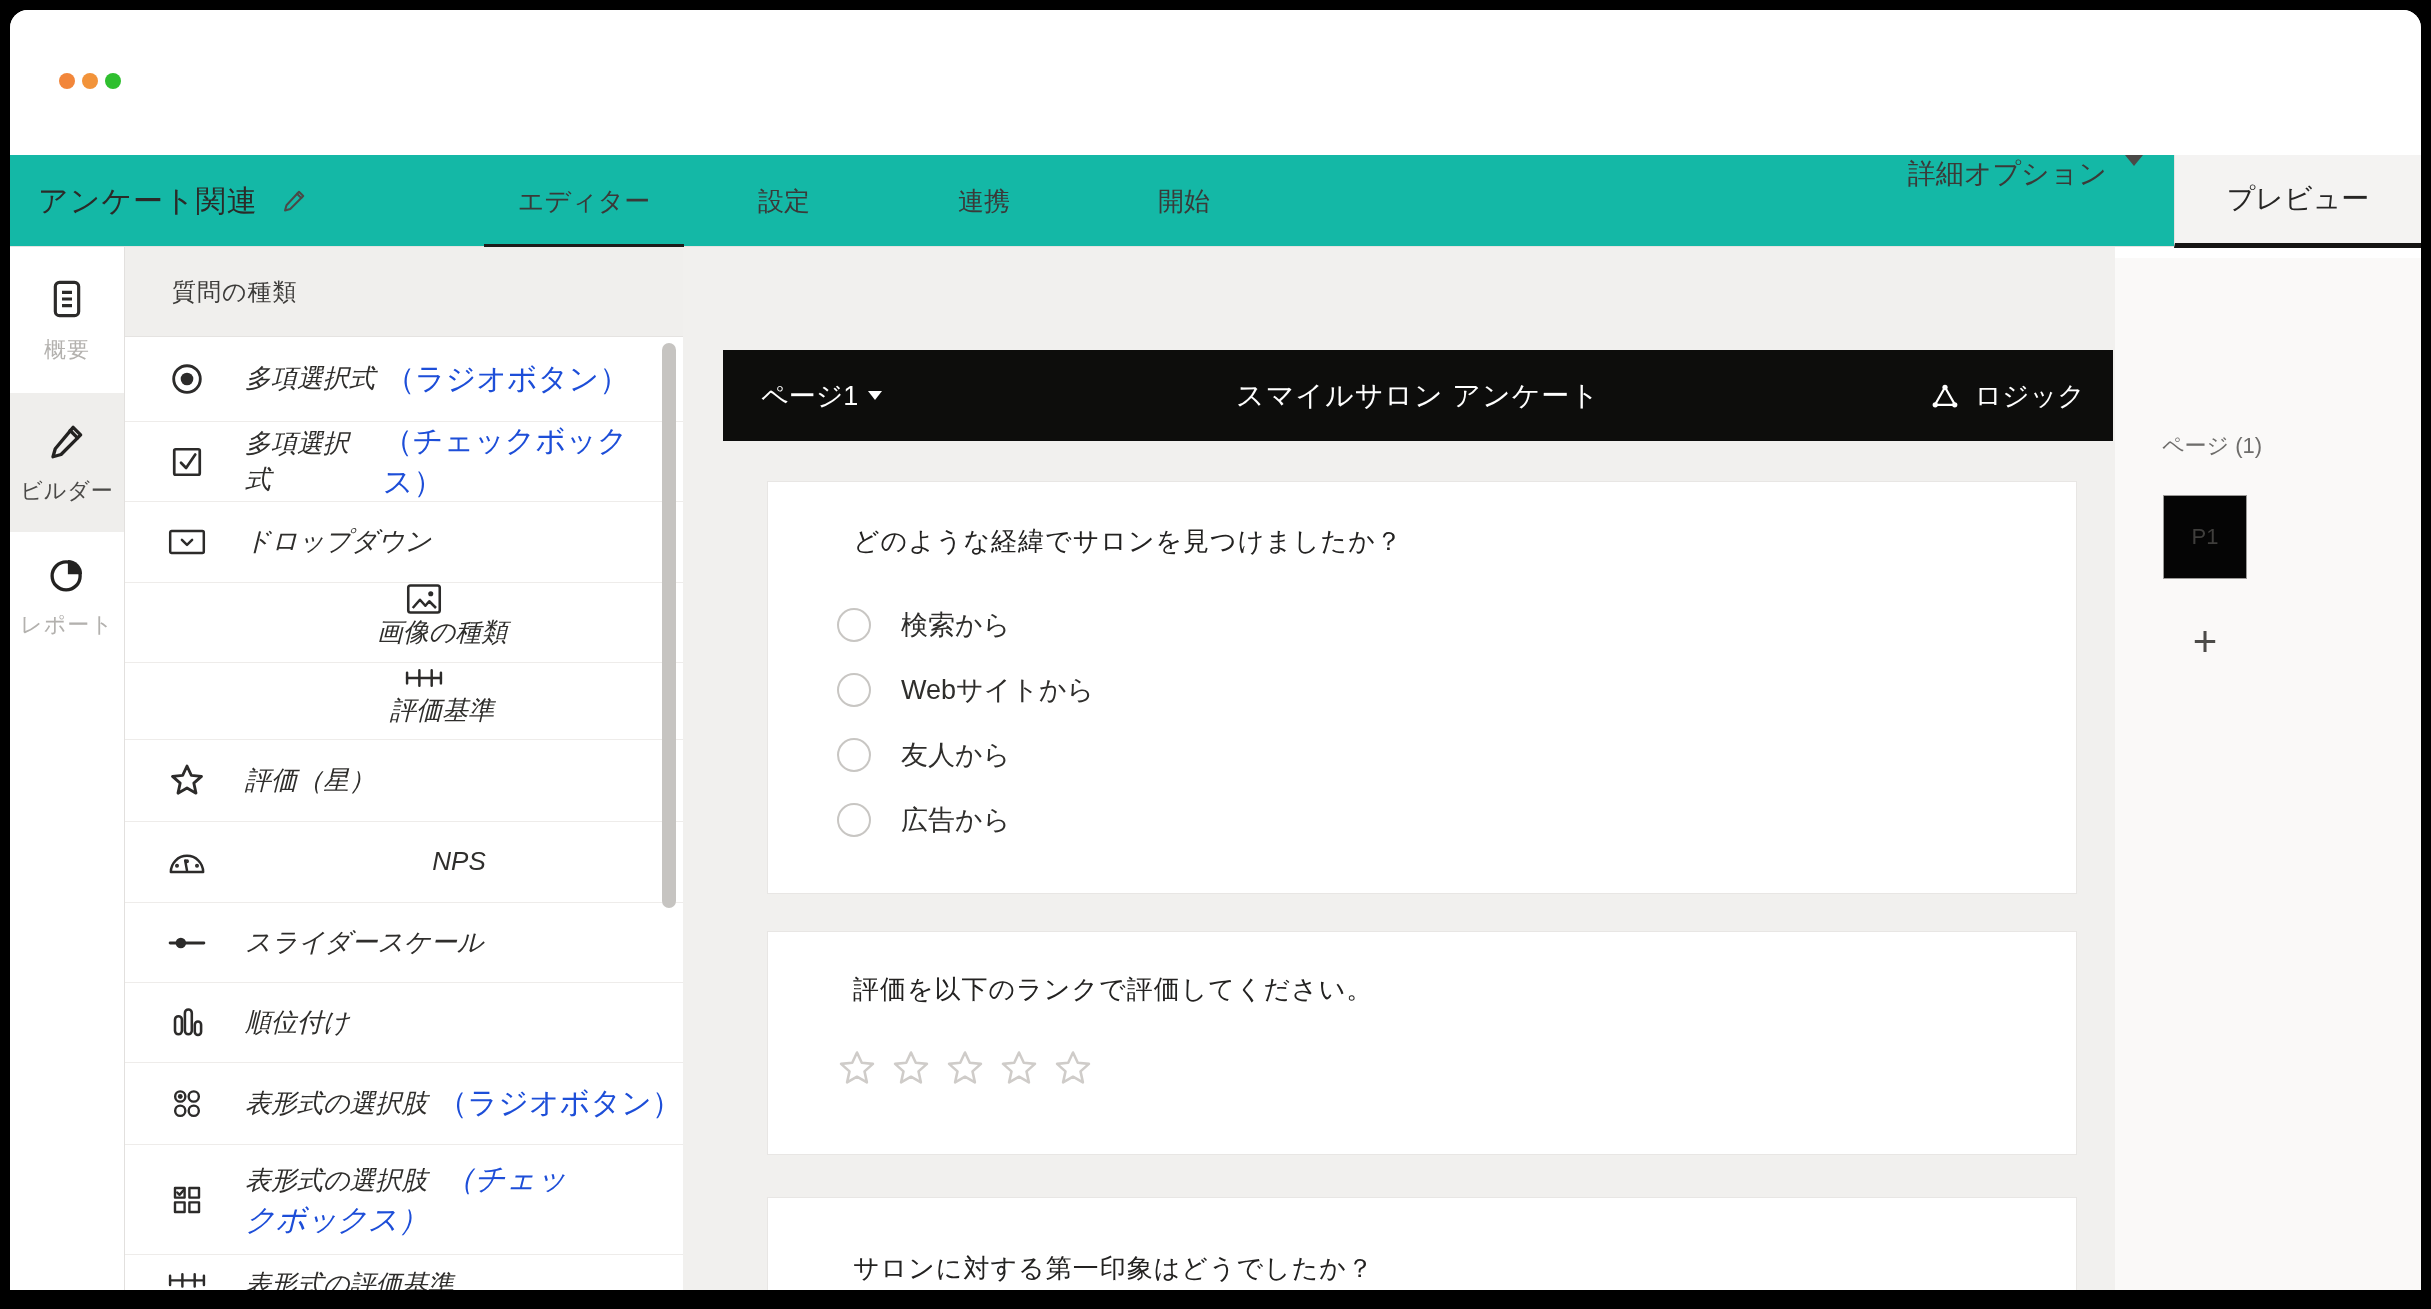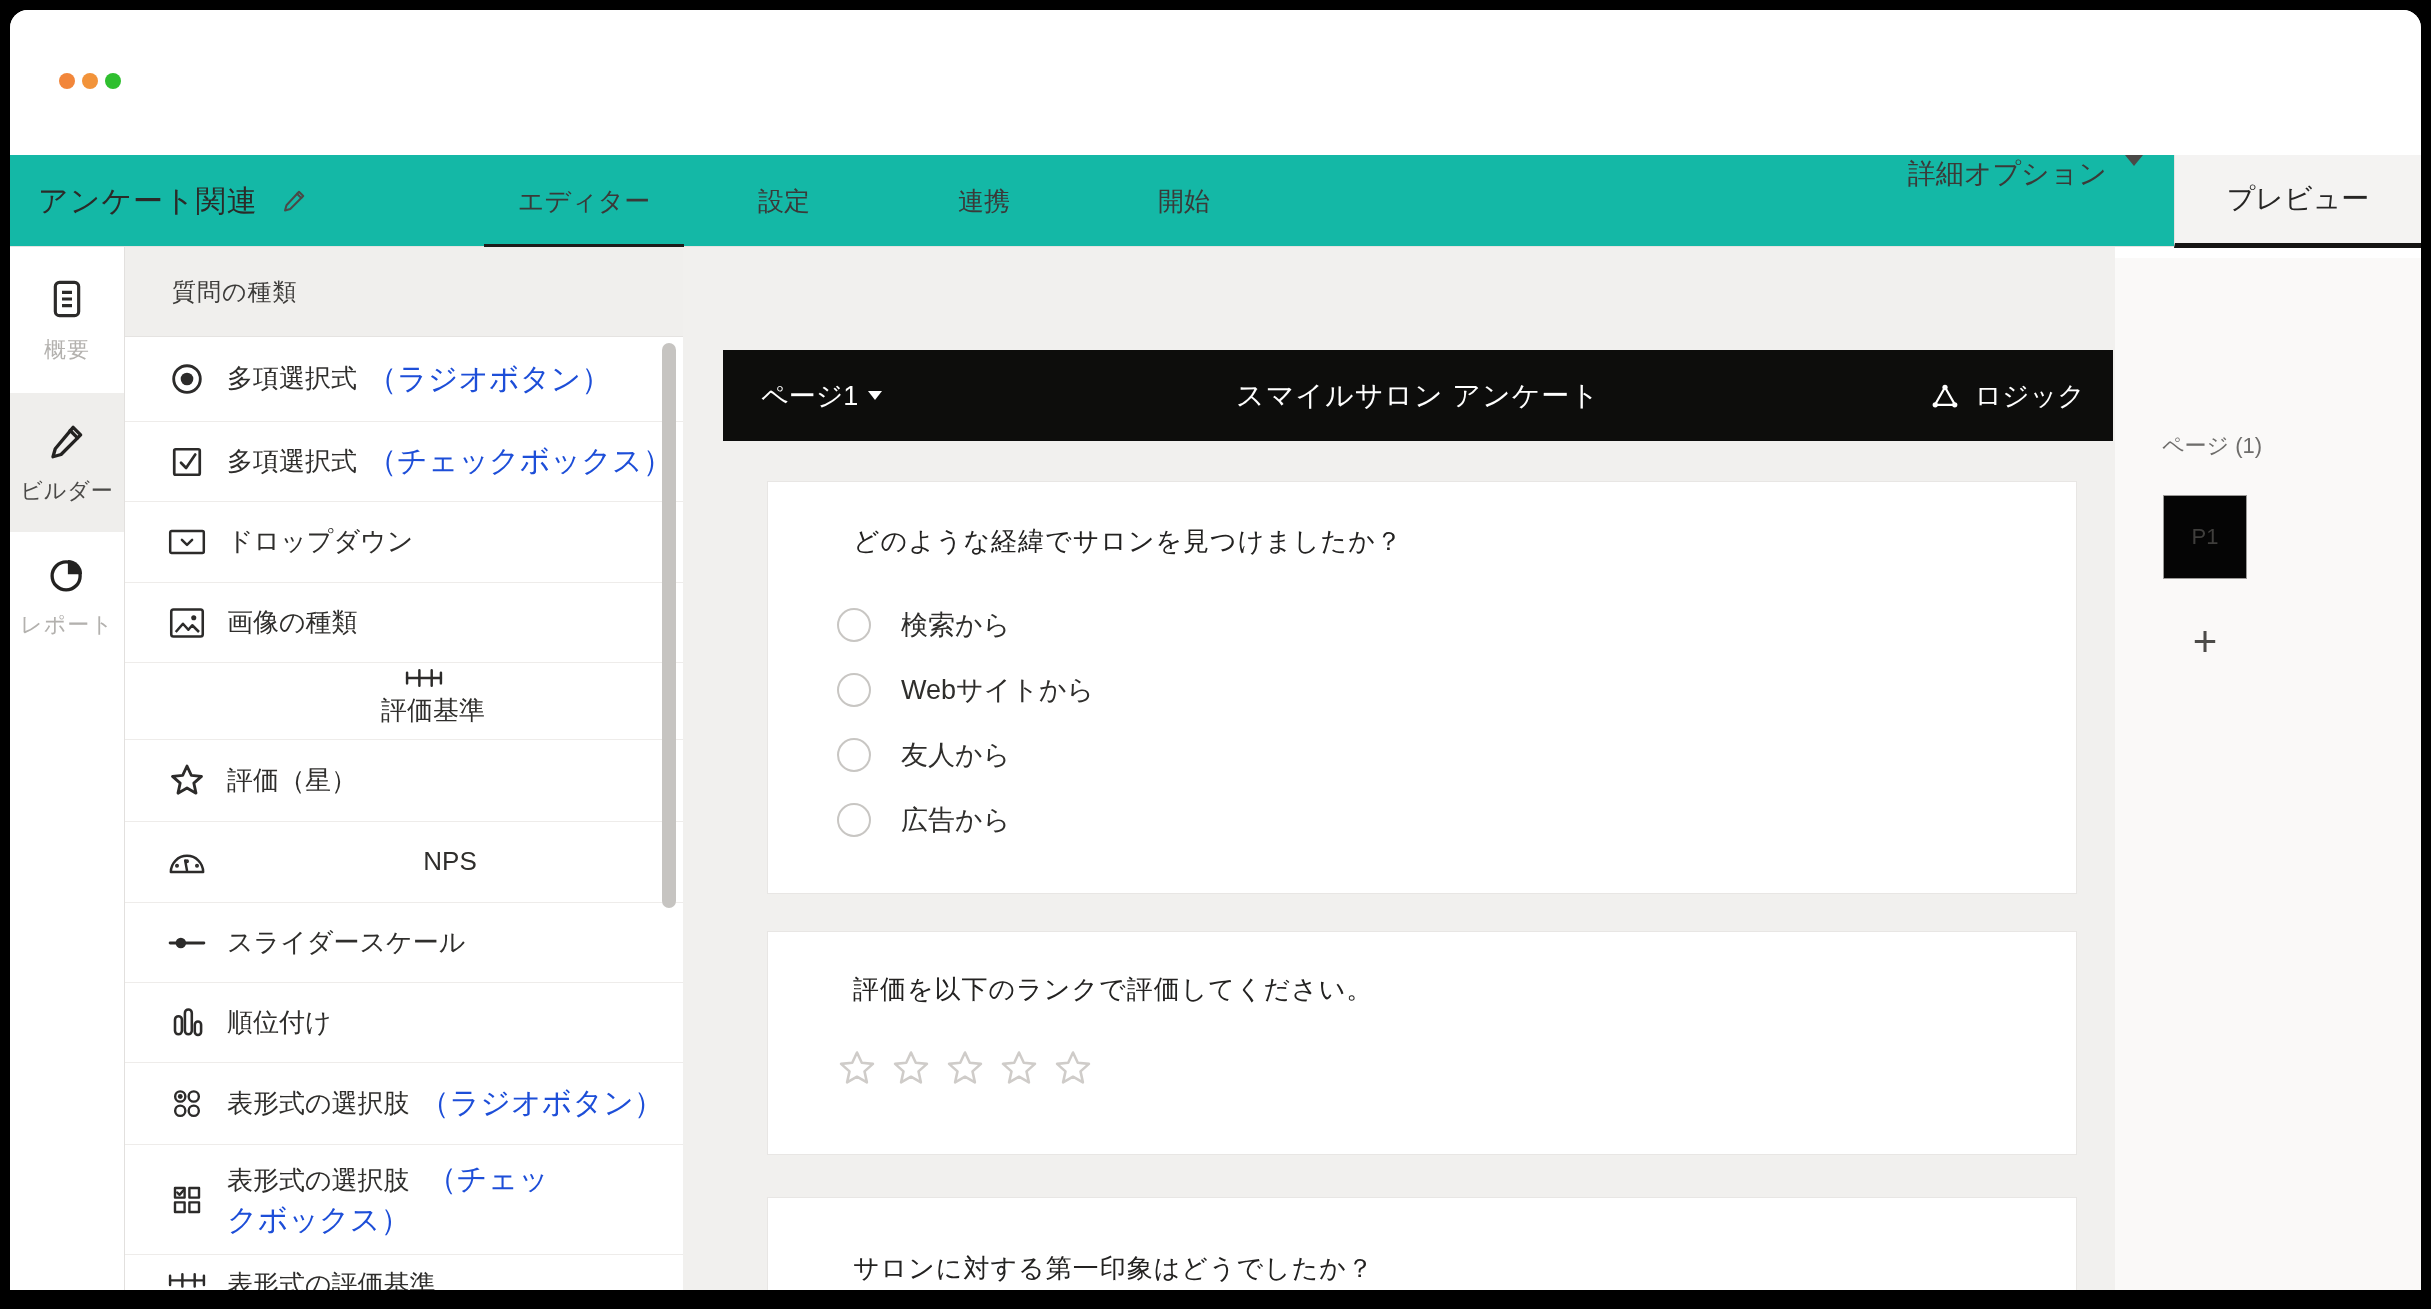--- a/index.html
+++ b/index.html
@@ -28,21 +28,21 @@
   .rail-item .lbl{font-size:22px;color:#b3b1ae;letter-spacing:1px;}
   .rail-item.active{background:#efeeec;}
   .rail-item.active .lbl{color:#4b4a48;}
 
   
   .qpanel{position:absolute;left:115px;top:237px;width:558px;height:1043px;background:#fff;}
   .qpanel-head{position:absolute;left:0;top:0;width:100%;height:90px;background:#f0efed;border-bottom:1px solid #e5e3e1;display:flex;align-items:center;padding-left:47px;font-size:24px;color:#3c3b39;letter-spacing:1px;}
   .qlist{position:absolute;left:0;top:90px;width:100%;height:953px;overflow:hidden;}
   .qrow{display:flex;align-items:center;border-bottom:1px solid #eeecea;padding-left:40px;cursor:pointer;background:#fff;}
   .qrow .ic{width:44px;display:flex;justify-content:center;flex-shrink:0;}
-  .qrow .txt{margin-left:18px;font-size:26px;color:#2f2e2c;line-height:1.35;}
+  .qrow .txt{margin-left:36px;font-size:26px;color:#2f2e2c;line-height:1.35;font-style:italic;}
   .qrow .hint{font-size:30px;color:#1d4ed8;margin-left:10px;}
   .scrollbar{position:absolute;left:537px;top:96px;width:14px;height:565px;background:#c6c4c1;border-radius:8px;}
 
   
   .canvas{position:absolute;left:673px;top:237px;width:1432px;height:1043px;background:#f1f0ee;}
   .pagebar{position:absolute;left:40px;top:103px;width:1390px;height:91px;background:#0d0d0c;color:#fff;display:flex;align-items:center;}
   .pagebar .pbleft{position:absolute;left:38px;display:flex;align-items:center;font-size:27px;cursor:pointer;}
   .pb-caret{display:inline-block;width:0;height:0;border-left:7px solid transparent;border-right:7px solid transparent;border-top:9px solid #fff;margin-left:10px;}
   .pagebar .pbtitle{width:100%;text-align:center;font-size:28px;letter-spacing:1px;}
   .pagebar .pbright{position:absolute;right:28px;display:flex;align-items:center;gap:14px;font-size:27px;cursor:pointer;}
@@ -160,21 +160,21 @@
         <span class="ic">
               <svg width="38" height="30" viewBox="0 0 26 18" fill="none" stroke="#2c2b2a" stroke-width="1.7" stroke-linejoin="round">
                 <rect x="1.5" y="1.5" width="23" height="15" rx="1"></rect>
                 <path d="M9.5 7.5l3.5 3.5 3.5-3.5" stroke-linecap="round"></path>
               </svg>
             </span>
         <span class="txt">ドロップダウン</span>
         <span class="hint"></span>
       </div>
 
-      <div class="qrow" style="height:80px;">
+      <div class="qrow" style="height:80px;flex-direction:column;">
         <span class="ic">
               <svg width="36" height="32" viewBox="0 0 24 21" fill="none" stroke="#2c2b2a" stroke-width="1.7" stroke-linejoin="round">
                 <rect x="1.5" y="1.5" width="21" height="18" rx="1.5"></rect>
                 <circle cx="16.5" cy="7" r="1.7" fill="#2c2b2a" stroke="none"></circle>
                 <path d="M4.5 16.5l4.8-5.5 3.6 4 2.6-3 4.5 4.5"></path>
               </svg>
             </span>
         <span class="txt">画像の種類</span>
         <span class="hint"></span>
       </div>

